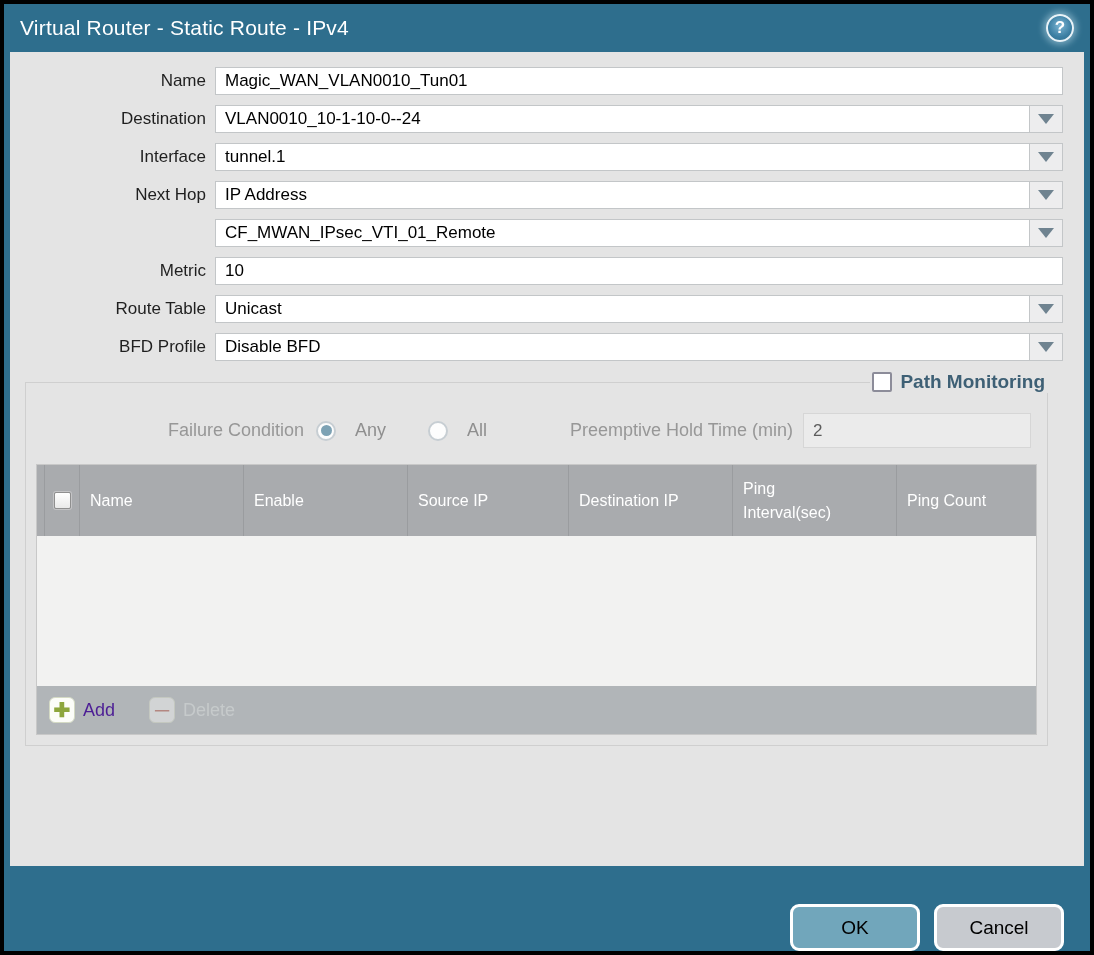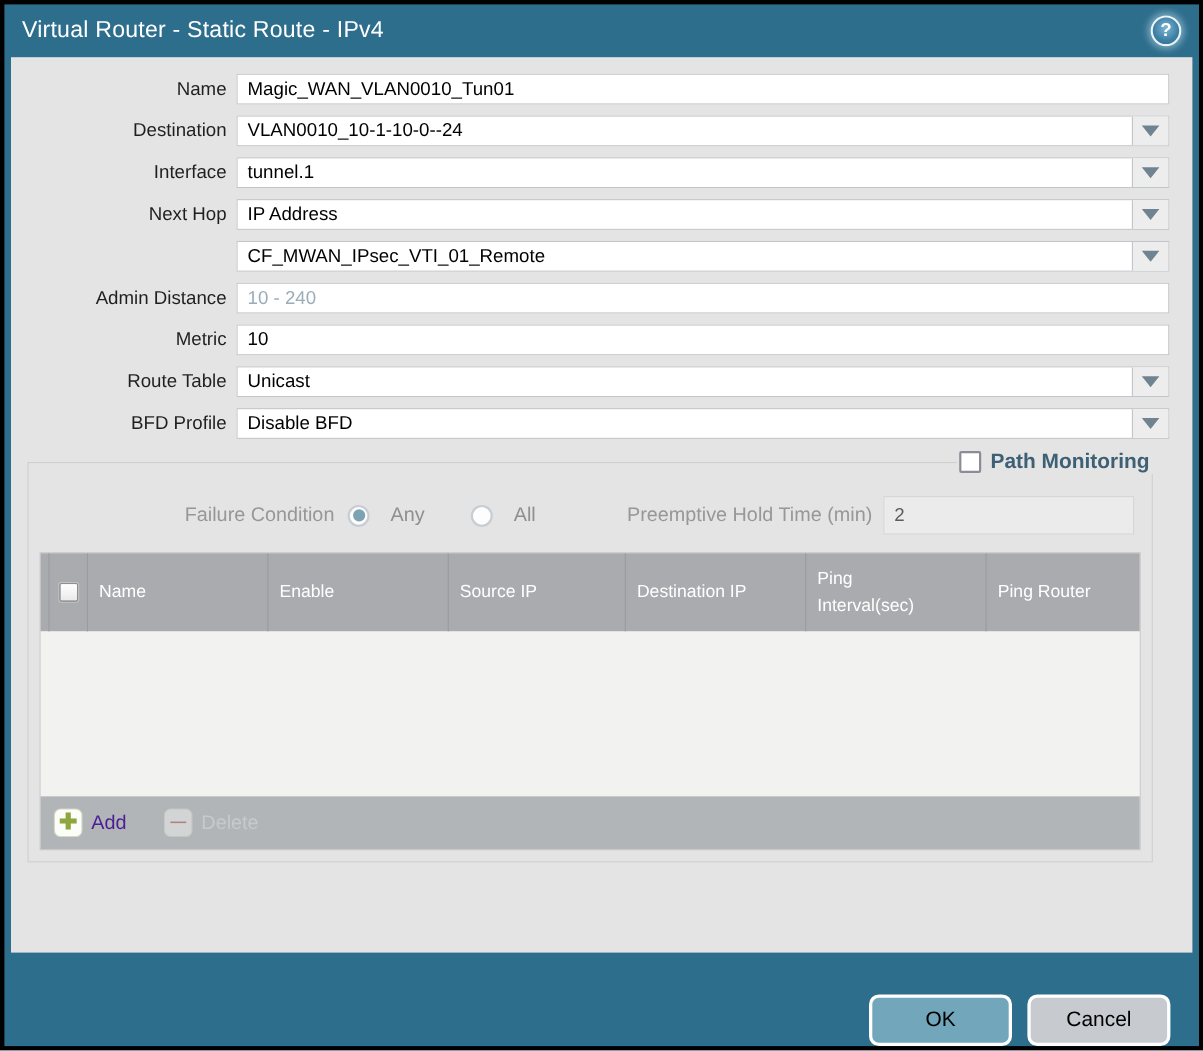--- a/index.html
+++ b/index.html
@@ -220,26 +220,20 @@
     <div class="form-row">
       <span class="form-label"></span>
       <div class="control-wrap">
         <input type="text" value="CF_MWAN_IPsec_VTI_01_Remote" style="">
         <span class="dd-btn">
             <span class="dd-arrow"></span>
           </span>
       </div>
     </div>
 
-    <div class="form-row">
-      <span class="form-label">Admin Distance</span>
-      <div class="control-wrap">
-        <input type="text" placeholder="10 - 240" style="">
-      </div>
-    </div>
 
     <div class="form-row">
       <span class="form-label">Metric</span>
       <div class="control-wrap">
         <input type="text" value="10" style="">
       </div>
     </div>
 
     <div class="form-row">
       <span class="form-label">Route Table</span>
@@ -300,21 +294,21 @@
           <div class="hcell col-source">
               <span class="hdr-text">Source IP</span>
             </div>
           <div class="hcell col-dest">
               <span class="hdr-text">Destination IP</span>
             </div>
           <div class="hcell col-ping">
               <span class="hdr-text">Ping Interval(sec)</span>
             </div>
           <div class="hcell col-pingcount">
-              <span class="hdr-text">Ping Router</span>
+              <span class="hdr-text">Ping Count</span>
             </div>
         </div>
         <div class="tbl-body"></div>
         <div class="tbl-footer">
           <span class="tool-btn add">
             <span class="tool-icon add-icon">✚</span>
             <span class="tool-label">Add</span>
           </span>
           <span class="tool-btn delete">
             <span class="tool-icon del-icon">─</span>

